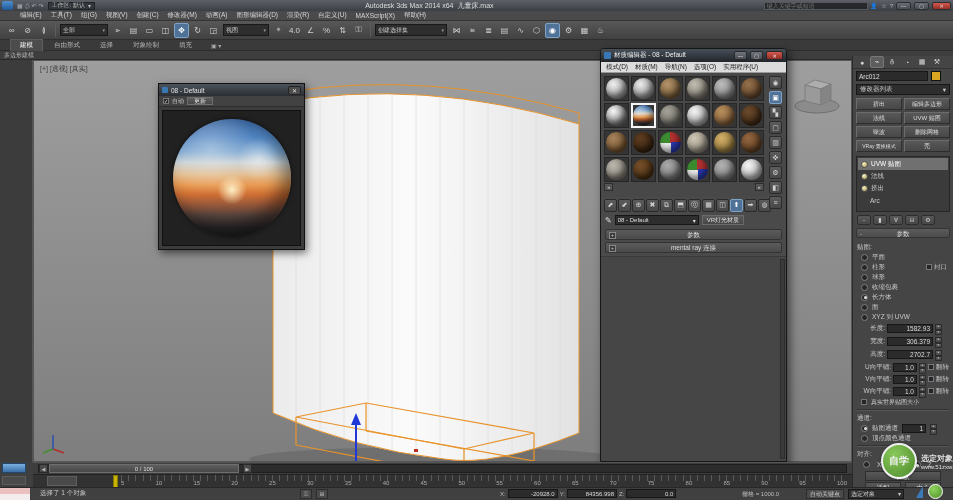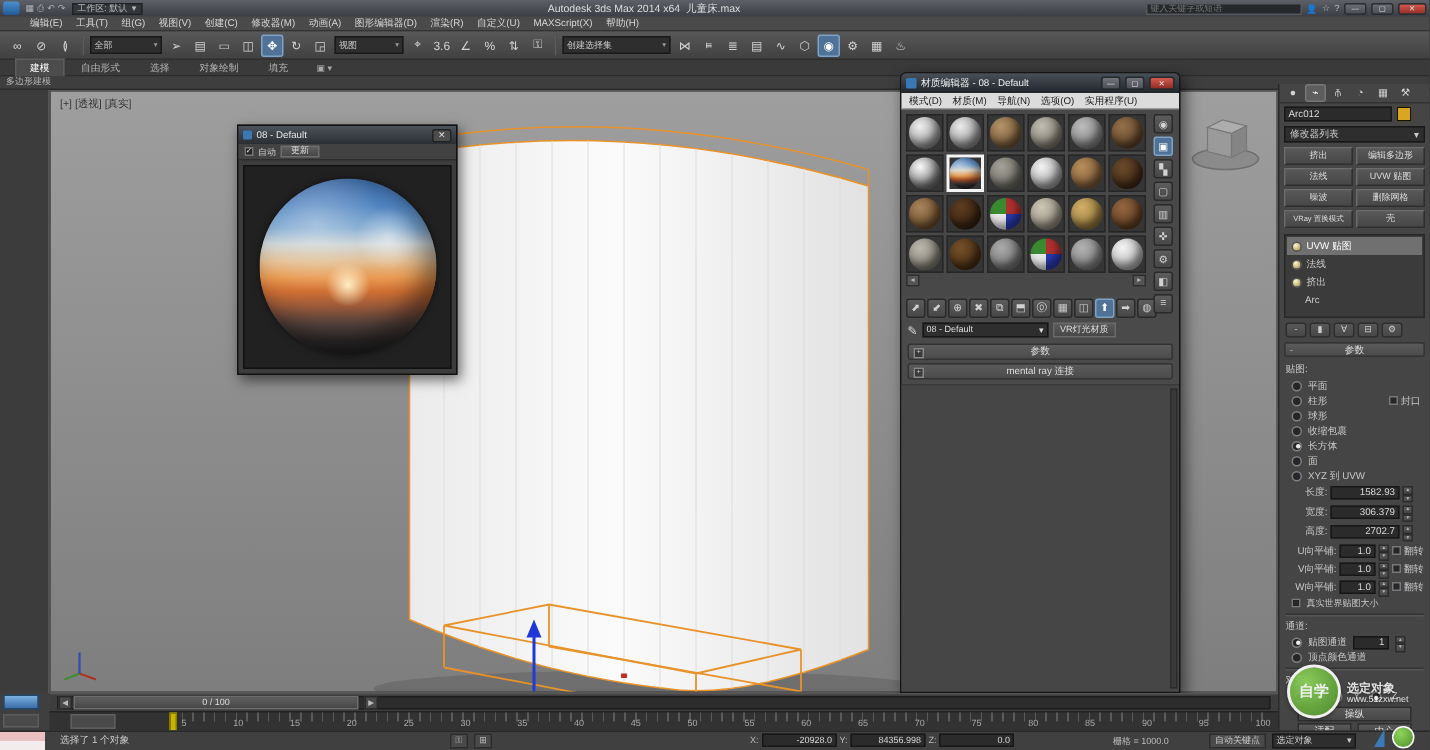--- a/index.html
+++ b/index.html
@@ -208,21 +208,21 @@
     border:1px solid #2c2c2c; font-size:6px; line-height:9px; color:#ccc; }
   .ssdrop { position:absolute; left:848px; top:1px; width:56px; height:10px; background:#2e2e2e; border:1px solid #181818;
     font-size:6px; line-height:9px; color:#ccc; padding:0 2px; display:flex; justify-content:space-between; }
   .blcorner1 { position:absolute; left:2px; top:463px; width:24px; height:10px; background:linear-gradient(#7ab0e0,#3a6ea8); border:1px solid #23486e; }
   .blcorner2 { position:absolute; left:2px; top:476px; width:24px; height:9px; background:#4a4a4a; border:1px solid #5c5c5c; }
 
   
   .watermark { position:absolute; left:858px; top:443px; display:flex; align-items:center; gap:4px; opacity:.92; z-index:50; }
   .wmcircle { width:36px; height:36px; border-radius:50%; background:radial-gradient(circle at 35% 30%,#8fd45c,#4e8f2a);
     border:2px solid #fff; color:#fff; font-size:10px; font-weight:bold; display:flex; align-items:center;
-    justify-content:center; box-shadow:0 1px 3px rgba(0,0,0,.4); }
+    justify-content:center; box-shadow:0 1px 3px rgba(0,0,0,.4);margin-left:23px; }
   .wmtext { color:rgba(255,255,255,.92); text-shadow:0 1px 2px rgba(0,0,0,.5); }
   .wmtext .l1 { font-size:8px; font-weight:bold; }
   .wmtext .l2 { font-size:6px; }
   .watermark2 { position:absolute; left:928px; top:484px; width:15px; height:15px; border-radius:50%;
     background:radial-gradient(circle at 35% 30%,#8fd45c,#4e8f2a); border:1px solid #fff; z-index:50; }
   .wmtri { position:absolute; left:916px; top:486px; width:0; height:0; border-left:7px solid transparent;
     border-bottom:12px solid #3a7ab8; z-index:49; }
 </style>
 </head>
 <body>
@@ -280,21 +280,21 @@
       <span class="ticon on">✥</span>
       <span class="ticon">↻</span>
       <span class="ticon">◲</span>
     </span>
   <span class="tdrop" style="width:46px">
       <span>视图</span>
       <span class="arr">▾</span>
     </span>
   <span class="tgroup">
       <span class="ticon">⌖</span>
-      <span class="ticon">3.6</span>
+      <span class="ticon">4.0</span>
       <span class="ticon">∠</span>
       <span class="ticon">%</span>
       <span class="ticon">⇅</span>
       <span class="ticon">⚿</span>
     </span>
   <span class="tsep"></span>
   <span class="tdrop" style="width:72px">
       <span>创建选择集</span>
       <span class="arr">▾</span>
     </span>

